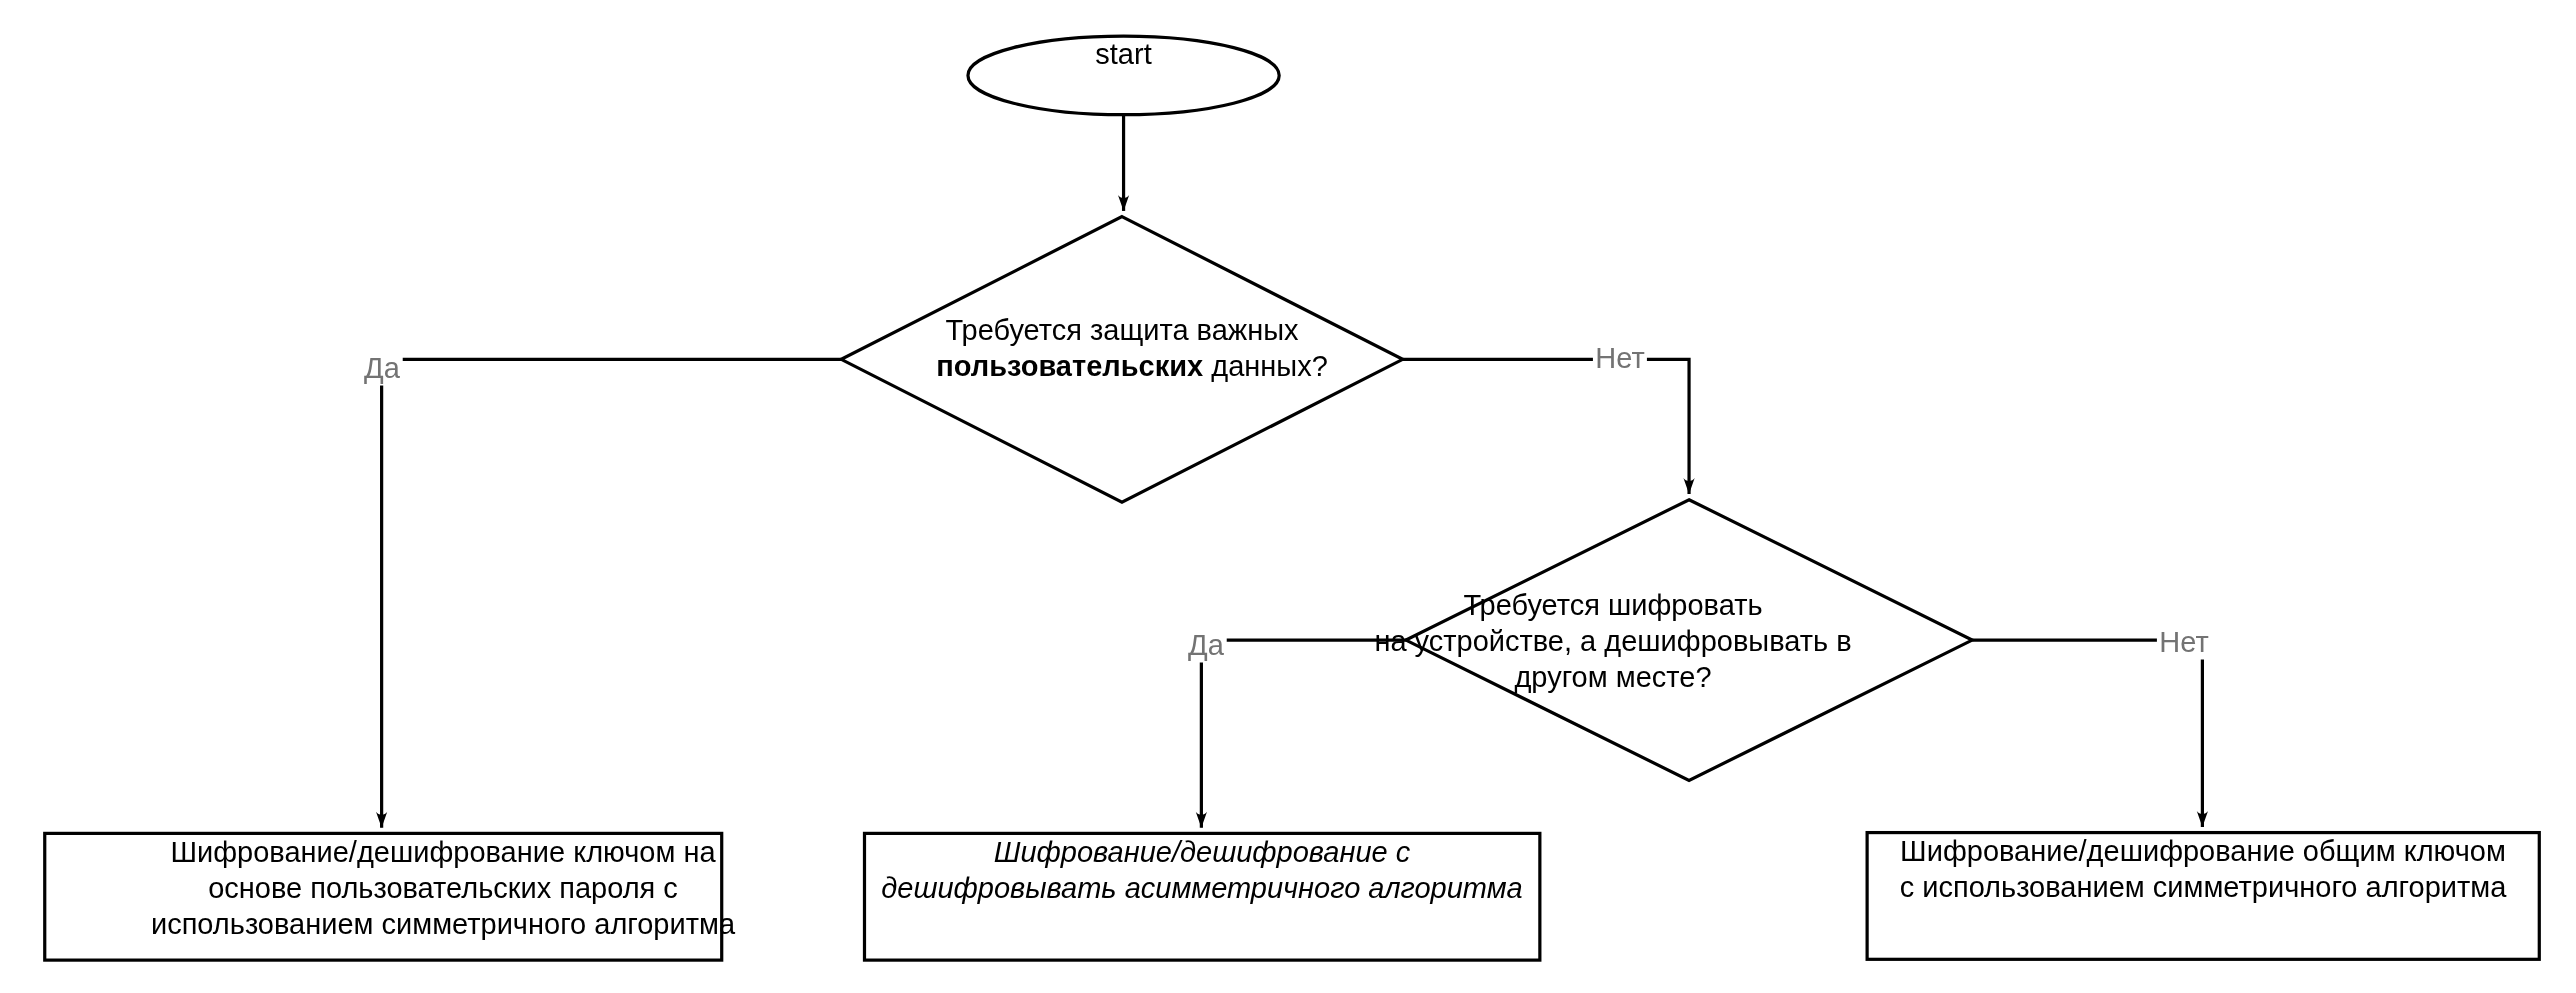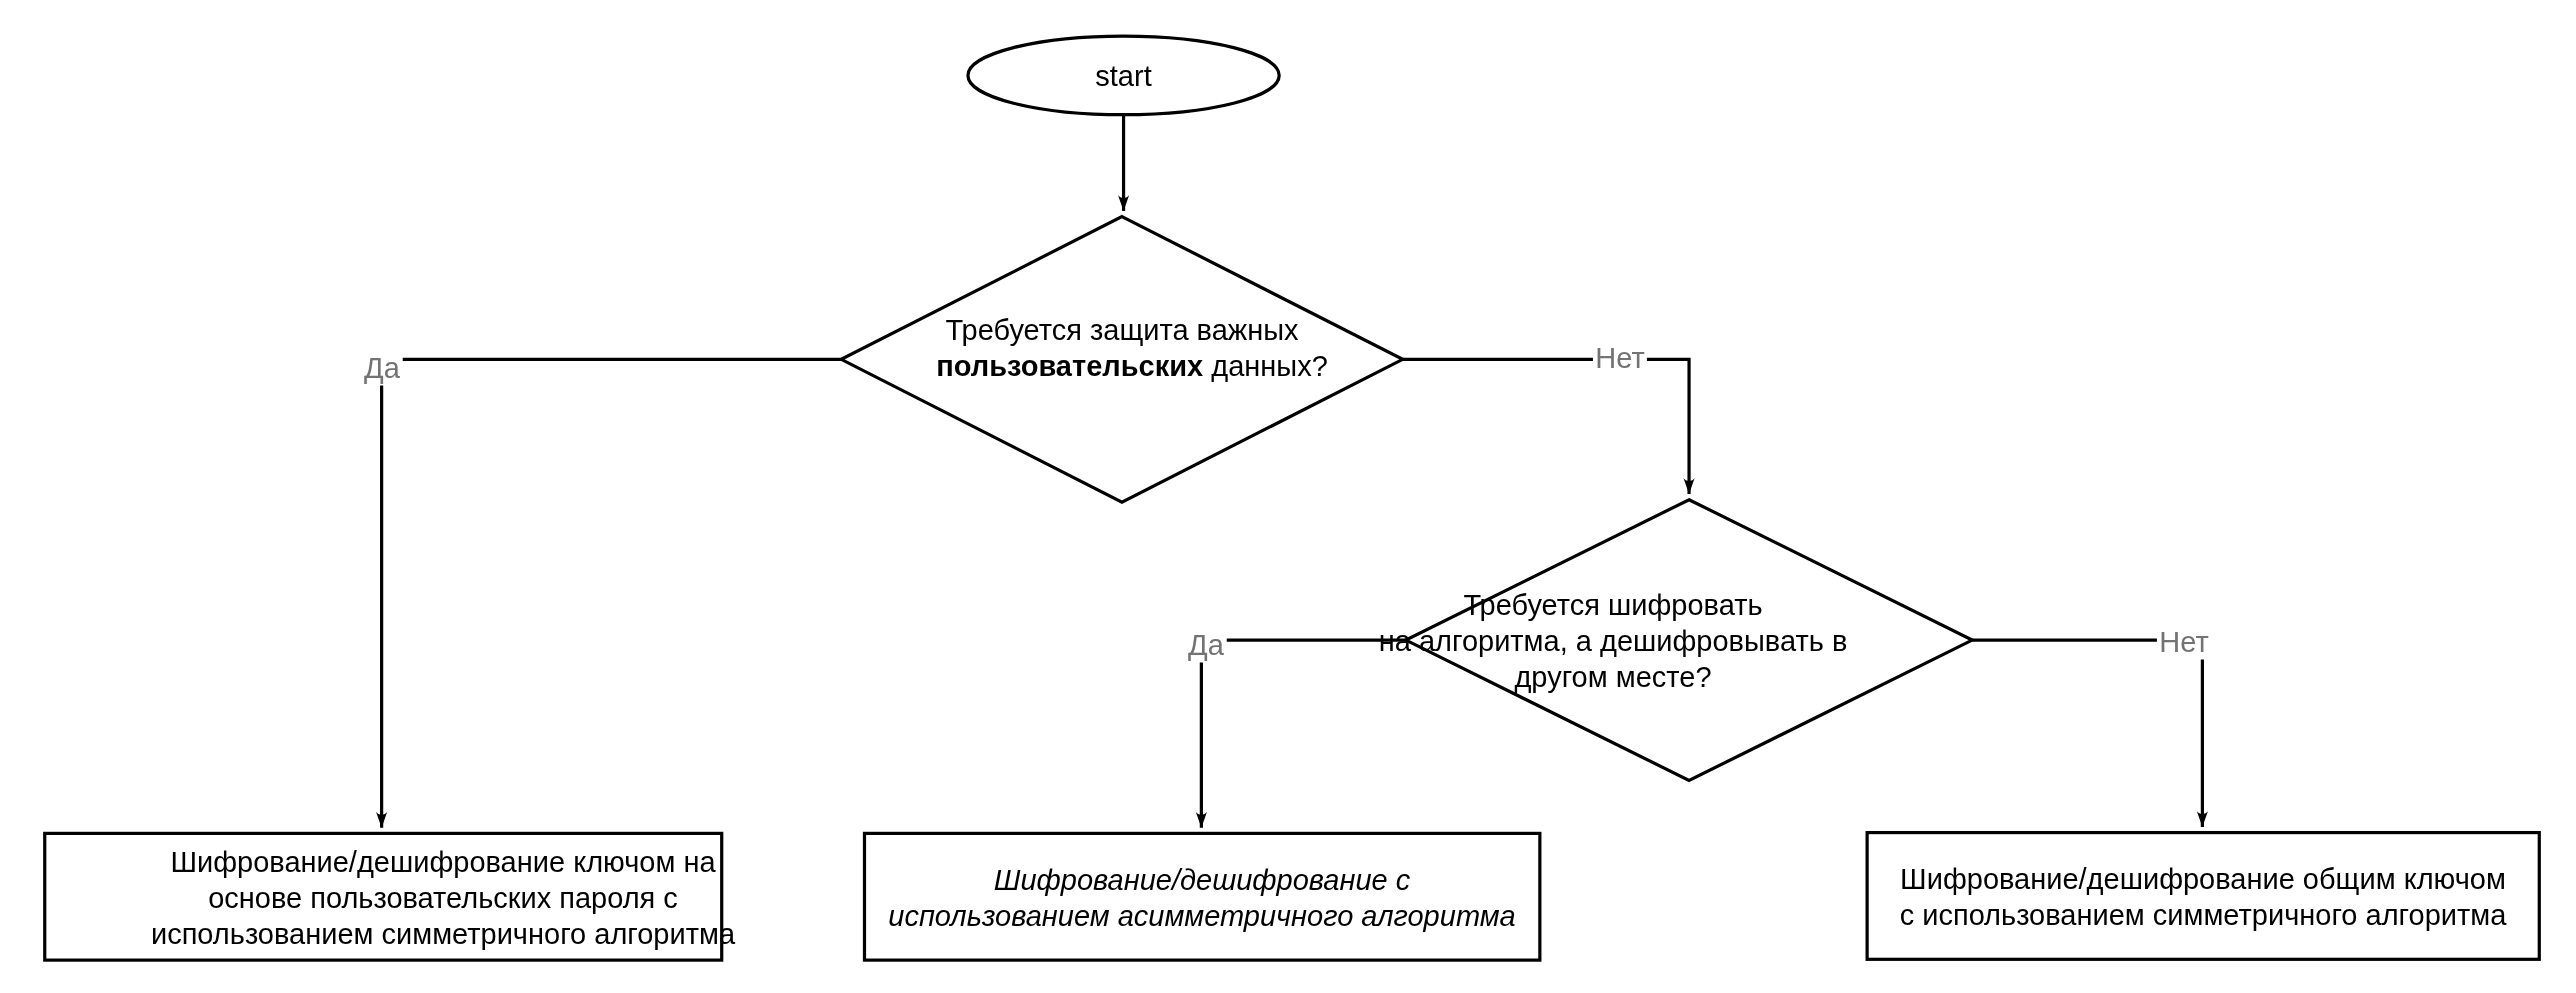--- a/index.html
+++ b/index.html
@@ -28,21 +28,21 @@
   .node-label {
     position: absolute;
     font-size: 29px;
     line-height: 36px;
     text-align: center;
     color: #000000;
   }
   .node-label.flex-center {
     display: flex;
     flex-direction: column;
-    justify-content: center;
+    justify-content: flex-start;
     align-items: center;
   }
   .edge-label {
     position: absolute;
     transform: translate(-50%, -50%);
     background: #ffffff;
     padding: 0 2.4px;
     font-size: 29px;
     line-height: 35px;
     white-space: nowrap;
@@ -80,33 +80,33 @@
     <div>start</div>
   </div>
 
   <div class="node-label" style="left:841px; top:312px; width:562px;">
     <div>Требуется защита важных</div>
     <div><span class="bold">пользовательских</span><span> данных?</span></div>
   </div>
 
   <div class="node-label" style="left:1324px; top:587px; width:578px;">
     <div>Требуется шифровать</div>
-    <div>на алгоритма, а дешифровывать в</div>
+    <div>на устройстве, а дешифровывать в</div>
     <div>другом месте?</div>
   </div>
 
   <div class="node-label flex-center" style="left:44px; top:834px; width:798px; height:127px;">
     <div>Шифрование/дешифрование ключом на</div>
     <div>основе пользовательских пароля с</div>
     <div>использованием симметричного алгоритма</div>
   </div>
 
   <div class="node-label flex-center" style="left:864px; top:834px; width:676px; height:127px;font-style:italic;">
     <div>Шифрование/дешифрование с</div>
-    <div>использованием асимметричного алгоритма</div>
+    <div>дешифровывать асимметричного алгоритма</div>
   </div>
 
   <div class="node-label flex-center" style="left:1867px; top:833px; width:672px; height:127px;">
     <div>Шифрование/дешифрование общим ключом</div>
     <div>с использованием симметричного алгоритма</div>
   </div>
 
   <div class="edge-label" style="left:382px; top:368px;">Да</div>
   <div class="edge-label" style="left:1620px; top:358px;">Нет</div>
   <div class="edge-label" style="left:1206px; top:645px;">Да</div>

